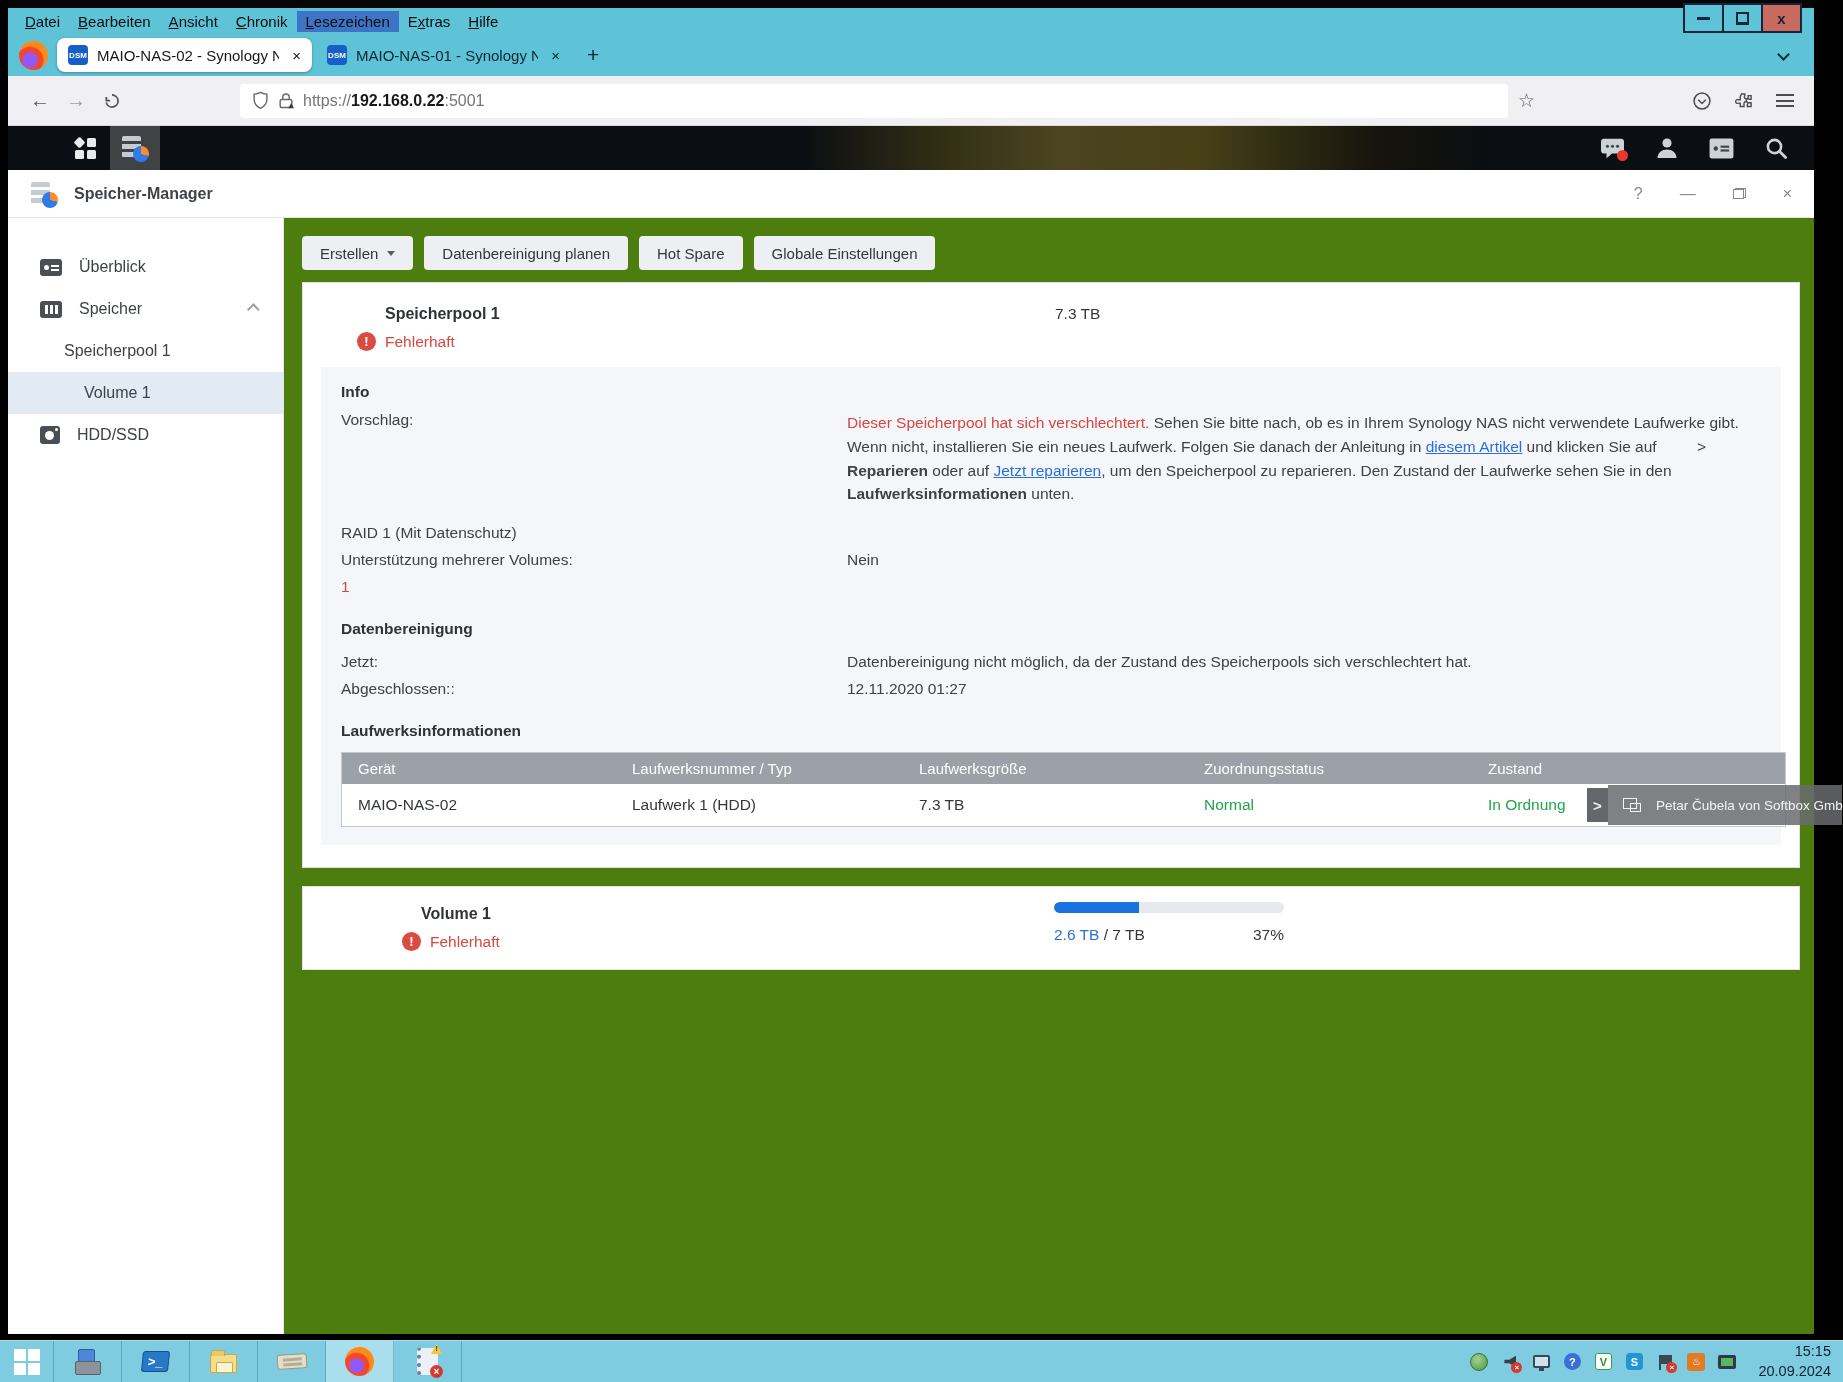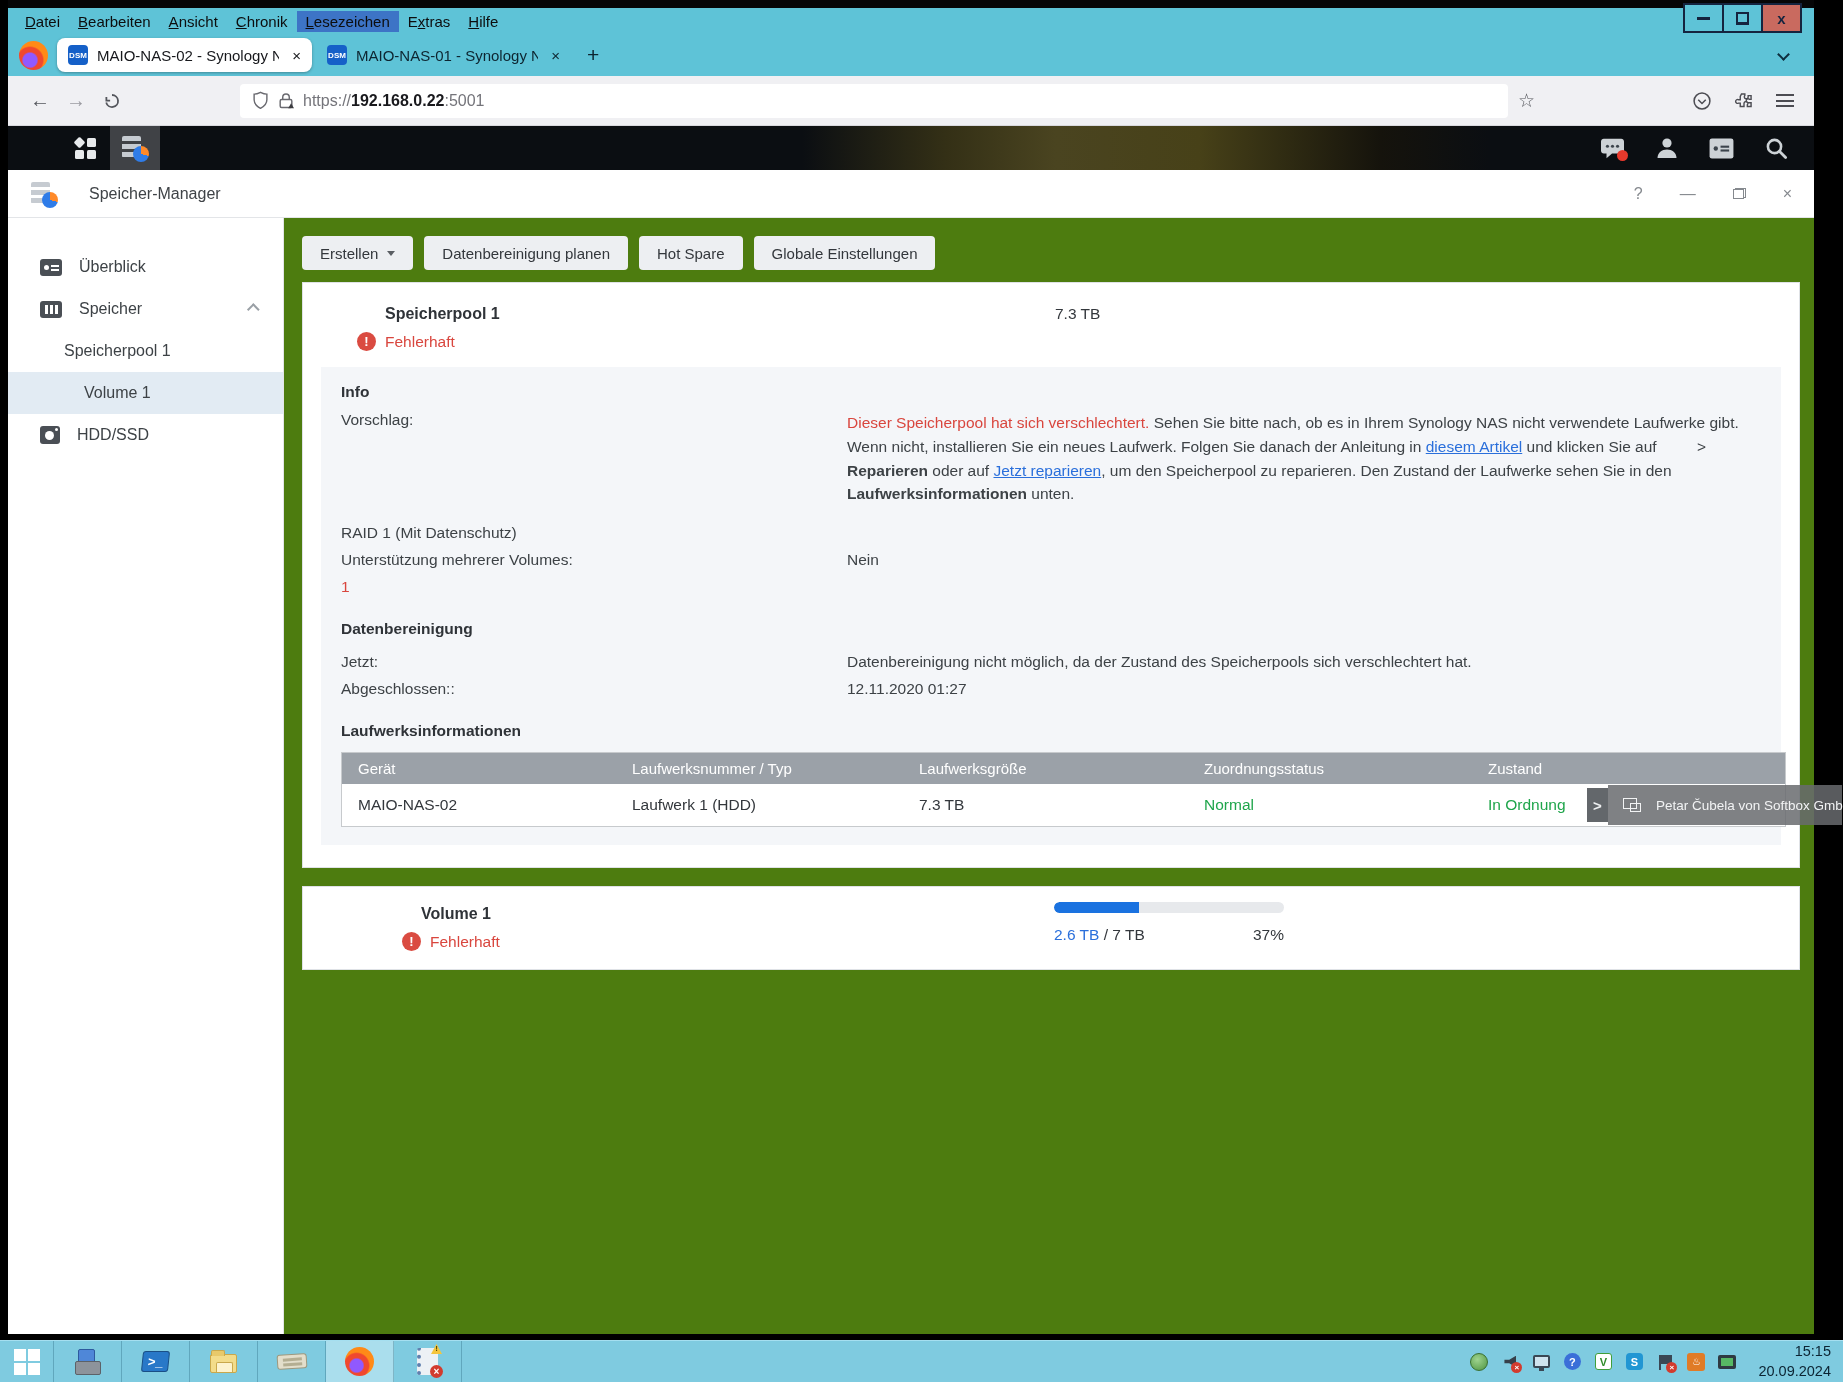--- a/index.html
+++ b/index.html
@@ -55,21 +55,21 @@
 .sm-appicon{width:28px;height:28px;position:relative}
 .sm-appicon .bars{position:absolute;left:1px;top:2px;width:19px;height:22px;background:repeating-linear-gradient(#c6cbd1 0 5px,transparent 5px 8px);border-radius:2px}
 .sm-appicon .pie{position:absolute;right:0;bottom:0;width:16px;height:16px;border-radius:50%;background:conic-gradient(#ff8a2a 0 105deg,#2f7ce8 105deg 360deg)}
 .dsm-right{position:absolute;right:26px;top:0;height:44px;display:flex;align-items:center;gap:30px}
 .dsm-ic{position:relative;display:flex;align-items:center}
 .red-dot{position:absolute;right:-3px;bottom:-1px;width:11px;height:11px;border-radius:50%;background:#e8392c}
 
 
 .sm-window{height:1164px;display:flex;flex-direction:column;background:#fff}
 .sm-titlebar{height:48px;border-bottom:1px solid #e3e5e8;display:flex;align-items:center;padding:0 22px;flex:none}
-.sm-title{font-size:16px;font-weight:normal;color:#3f4347;margin-left:31px}
+.sm-title{font-size:16px;font-weight:bold;color:#3f4347;margin-left:16px}
 .sm-tb-right{margin-left:auto;display:flex;align-items:center;gap:37px;color:#85898e;font-size:16px}
 .sm-restore{width:13px;height:11px;position:relative}
 .sm-restore::before{content:"";position:absolute;right:0;top:0;width:9px;height:8px;border:1.5px solid #85898e}
 .sm-restore::after{content:"";position:absolute;left:0;bottom:0;width:9px;height:8px;border:1.5px solid #85898e;background:#fff}
 .sm-body{flex:1;display:flex;min-height:0}
 
 .sidebar{width:276px;flex:none;border-right:1px solid #e3e5e8;padding-top:28px}
 .side-item{height:42px;display:flex;align-items:center;padding-left:32px;font-size:16px;color:#3d4246;gap:17px}
 .side-item.sub{padding-left:56px}
 .side-item.subsub{padding-left:76px}

